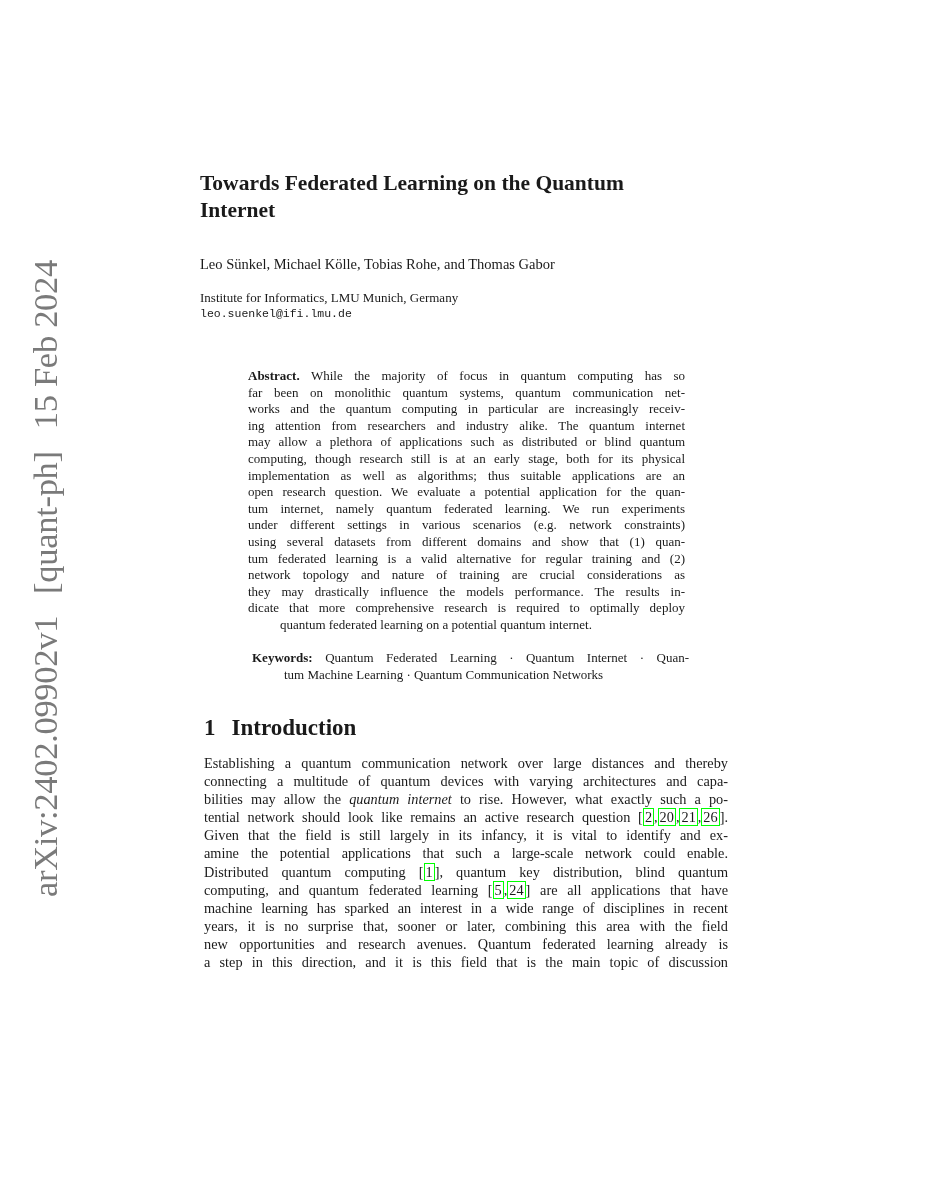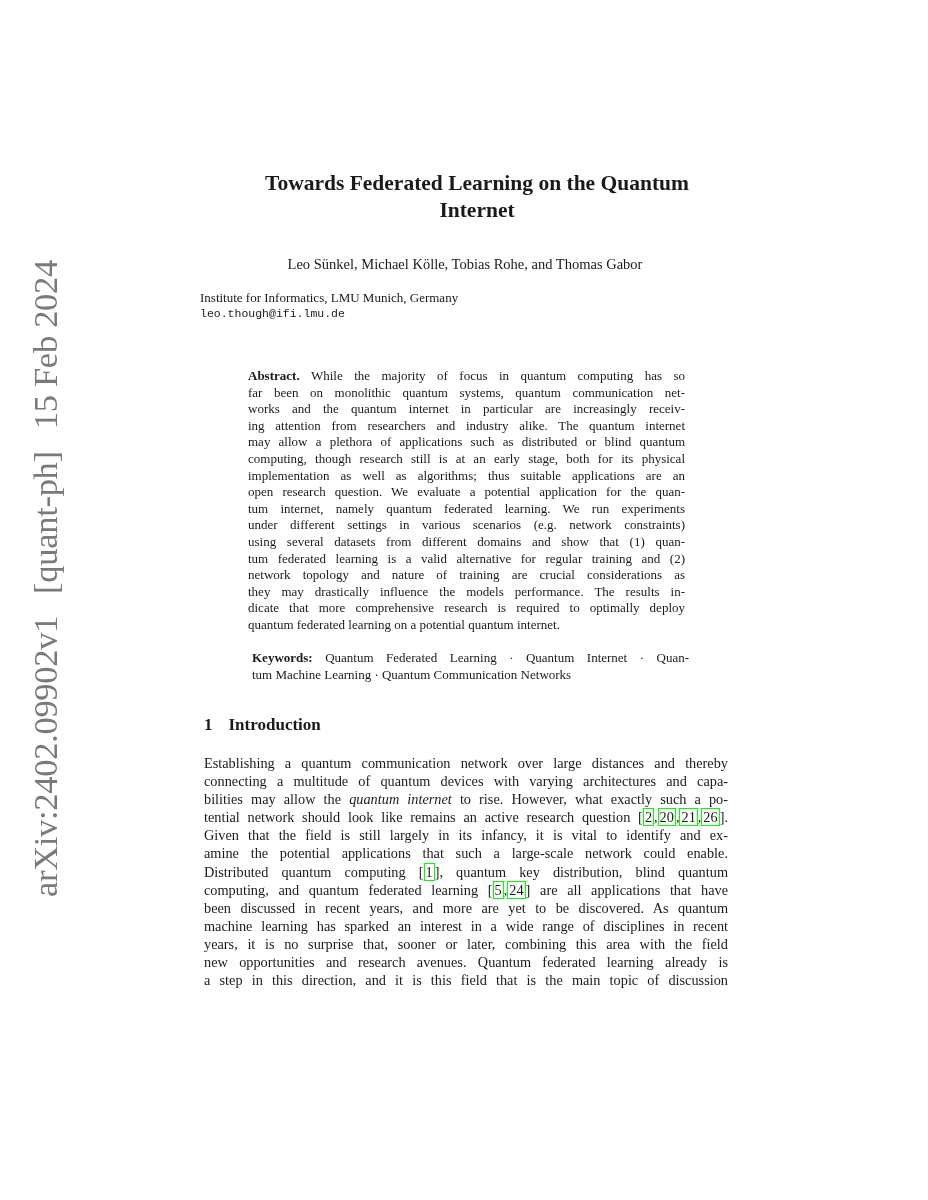--- a/index.html
+++ b/index.html
@@ -2,60 +2,60 @@
 <html><head>
 <meta charset="utf-8">
 <style>
   html, body { margin:0; padding:0; background:#ffffff; }
   body { width:928px; height:1200px; position:relative; overflow:hidden;
          font-family:"Liberation Serif","DejaVu Serif",serif; color:#1a1a1a; }
   .sidebar-stamp { position:absolute; left:26px; top:897px; transform-origin:left top;
          transform:rotate(-90deg); white-space:nowrap; font-size:34.5px; color:#7a7a7a;
          font-family:"Liberation Serif",serif; letter-spacing:-0.3px; }
   .sidebar-stamp span { margin-right:22px; }
-  .title { position:absolute; left:212px; width:530px; top:170px; text-align:center;
+  .title { position:absolute; left:200px; width:530px; top:170px; text-align:left;
          font-weight:bold; font-size:21.5px; line-height:27px; }
-  .authors { position:absolute; left:200px; width:530px; top:256px; text-align:center; font-size:14.5px; }
+  .authors { position:absolute; left:200px; width:530px; top:256px; text-align:left; font-size:14.5px; }
   .affil { position:absolute; left:200px; width:530px; top:290px; font-size:13px; line-height:16px; }
   .affil .email { font-family:"Liberation Mono","DejaVu Sans Mono",monospace; font-size:11.5px; display:block; }
   .abstract { position:absolute; left:248px; width:437px; top:368px; font-size:13px; line-height:16.6px;
          text-align:justify; }
   .abstract b { font-weight:bold; }
   .keywords { position:absolute; left:252px; width:437px; top:650px; font-size:13px; line-height:16.6px; text-align:justify; }
-  .section { position:absolute; left:204px; top:715px; font-weight:bold; font-size:17px; }
+  .section { position:absolute; left:204px; top:715px; font-weight:bold; font-size:23px; }
   .section .num { margin-right:16px; }
   .body-text { position:absolute; left:204px; width:524px; top:754px; font-size:14.3px; line-height:18.1px; }
   .line { display:block; text-align:justify; text-align-last:justify; white-space:nowrap; }
-  .line.last { text-align-last:left; }
+  .line.last { text-align-last:left;margin-left:32px; }
   .cite { border:1.5px solid #00ff00; padding:0 1px; }
   i { font-style:italic; }
 </style>
 </head>
 <body>
 
 <div class="sidebar-stamp">
   <span>arXiv:2402.09902v1</span><span>[quant-ph]</span><span>15 Feb 2024</span>
 </div>
 
 <div class="title">
   <div>Towards Federated Learning on the Quantum</div>
   <div>Internet</div>
 </div>
 
 <div class="authors">Leo Sünkel, Michael Kölle, Tobias Rohe, and Thomas Gabor</div>
 
 <div class="affil">
   <span>Institute for Informatics, LMU Munich, Germany</span>
-  <span class="email">leo.though@ifi.lmu.de</span>
+  <span class="email">leo.suenkel@ifi.lmu.de</span>
 </div>
 
 <div class="abstract">
   <span class="line"><b>Abstract.</b><span> While the majority of focus in quantum computing has so</span></span>
   <span class="line">far been on monolithic quantum systems, quantum communication net-</span>
-  <span class="line">works and the quantum internet in particular are increasingly receiv-</span>
+  <span class="line">works and the quantum computing in particular are increasingly receiv-</span>
   <span class="line">ing attention from researchers and industry alike. The quantum internet</span>
   <span class="line">may allow a plethora of applications such as distributed or blind quantum</span>
   <span class="line">computing, though research still is at an early stage, both for its physical</span>
   <span class="line">implementation as well as algorithms; thus suitable applications are an</span>
   <span class="line">open research question. We evaluate a potential application for the quan-</span>
   <span class="line">tum internet, namely quantum federated learning. We run experiments</span>
   <span class="line">under different settings in various scenarios (e.g. network constraints)</span>
   <span class="line">using several datasets from different domains and show that (1) quan-</span>
   <span class="line">tum federated learning is a valid alternative for regular training and (2)</span>
   <span class="line">network topology and nature of training are crucial considerations as</span>
@@ -75,18 +75,17 @@
 
 <div class="body-text">
   <span class="line">Establishing a quantum communication network over large distances and thereby</span>
   <span class="line">connecting a multitude of quantum devices with varying architectures and capa-</span>
   <span class="line"><span>bilities may allow the </span><i>quantum internet</i><span> to rise. However, what exactly such a po-</span></span>
   <span class="line"><span>tential network should look like remains an active research question [</span><span class="cite">2</span>,<span class="cite">20</span>,<span class="cite">21</span>,<span class="cite">26</span><span>].</span></span>
   <span class="line">Given that the field is still largely in its infancy, it is vital to identify and ex-</span>
   <span class="line">amine the potential applications that such a large-scale network could enable.</span>
   <span class="line"><span>Distributed quantum computing [</span><span class="cite">1</span><span>], quantum key distribution, blind quantum</span></span>
   <span class="line"><span>computing, and quantum federated learning [</span><span class="cite">5</span>,<span class="cite">24</span><span>] are all applications that have</span></span>
-  <span class="line">been discussed in recent years, and more are yet to be discovered. As quantum</span>
   <span class="line">machine learning has sparked an interest in a wide range of disciplines in recent</span>
   <span class="line">years, it is no surprise that, sooner or later, combining this area with the field</span>
   <span class="line">new opportunities and research avenues. Quantum federated learning already is</span>
   <span class="line">a step in this direction, and it is this field that is the main topic of discussion</span>
 </div>
 
 </body></html>

